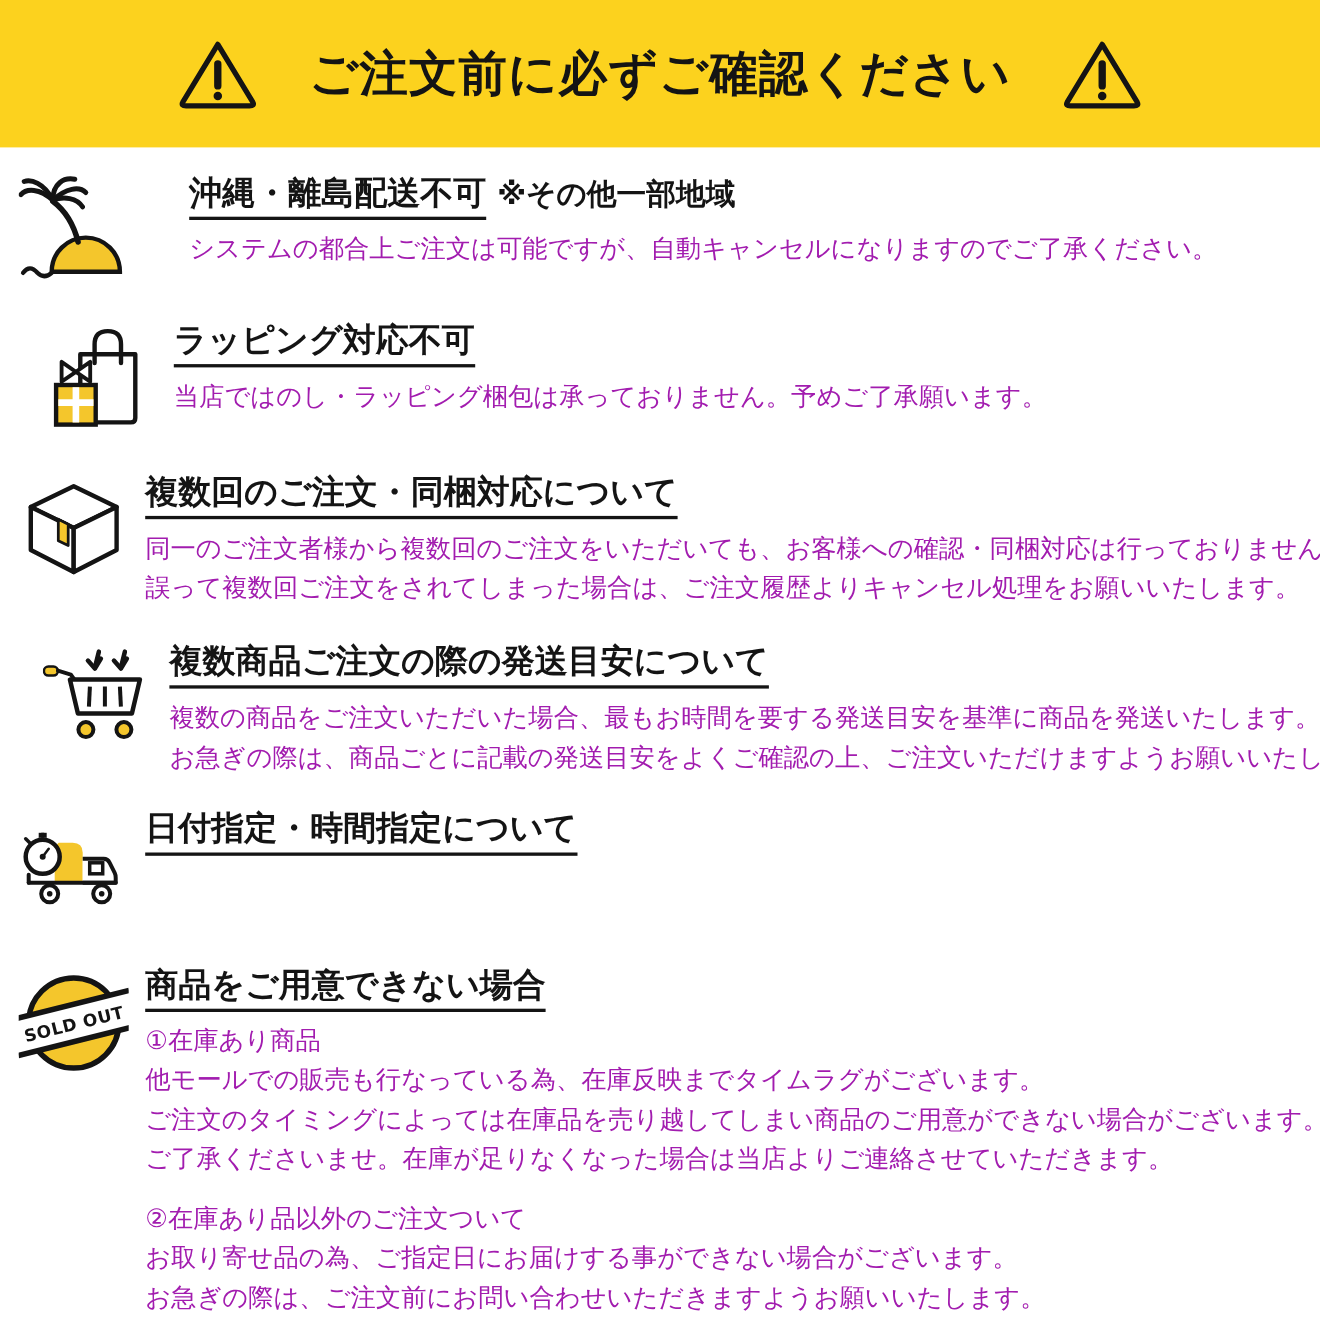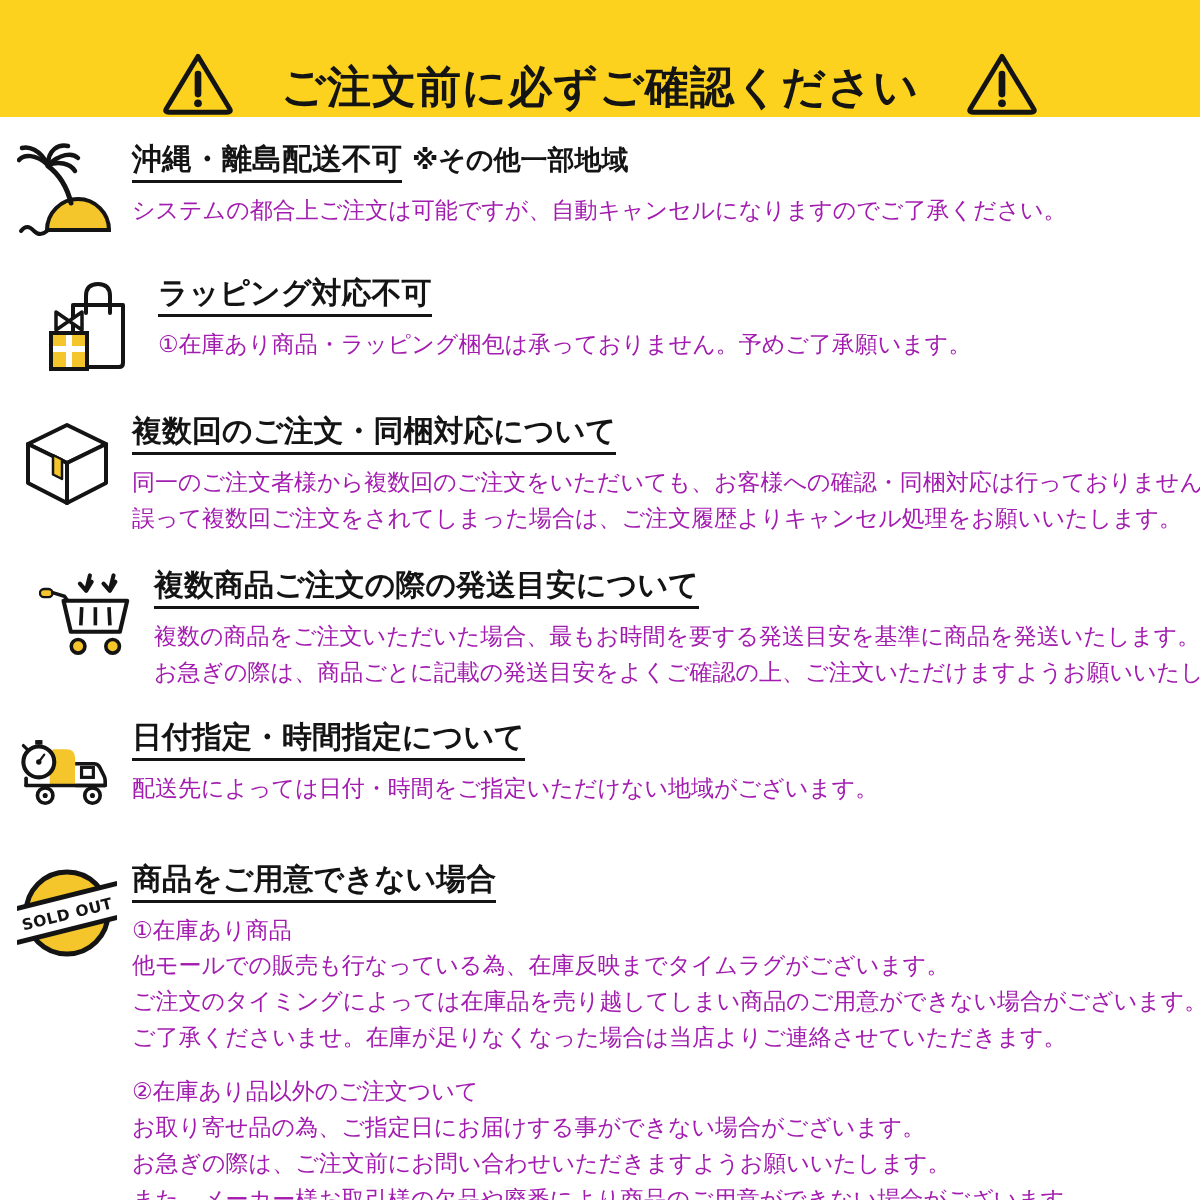--- a/index.html
+++ b/index.html
@@ -3,31 +3,31 @@
 <meta charset="utf-8">
 <style>
   * { box-sizing: border-box; }
   html,body { margin:0; padding:0; }
   body {
     width:1200px; height:1200px; background:#ffffff;
     font-family:"DejaVu Sans", sans-serif;
     color:#141414;
   }
   .banner {
-    height:117px; background:#FCD21E;
-    display:flex; align-items:flex-end; justify-content:center; gap:46px;
+    height:134px; background:#FCD21E;
+    display:flex; align-items:center; justify-content:center; gap:46px;
   }
   .banner-title {
     font-size:44px; font-weight:800; color:#141414; letter-spacing:1px;
     white-space:nowrap;
   }
   .warn-svg { width:74px; height:68px; display:block; }
 
   .section { display:flex; align-items:flex-start; padding-left:14px; }
-  .s1 { margin-top:24px; }
+  .s1 { margin-top:24px;gap:40px; }
   .s2 { margin-top:32px;padding-left:40px; }
   .s3 { margin-top:36px; }
   .s4 { margin-top:30px;margin-left:22px; }
   .s5 { margin-top:28px; }
   .s6 { margin-top:40px; }
 
   .icon-cell { width:106px; flex-shrink:0; display:flex; justify-content:center; padding-top:2px; }
   .icon-cell svg { width:100px; height:100px; display:block; }
   .content { margin-left:12px; min-width:0; }
 
@@ -96,21 +96,21 @@
         <rect x="8" y="56" width="36" height="36" fill="#F4C62C" stroke="#141414" stroke-width="4"></rect>
         <line x1="26" y1="58" x2="26" y2="90" stroke="#ffffff" stroke-width="6"></line>
         <line x1="10" y1="72" x2="42" y2="72" stroke="#ffffff" stroke-width="6"></line>
       </svg>
     </div>
     <div class="content">
       <h2 class="sec-title-row">
         <span class="u">ラッピング対応不可</span>
       </h2>
       <div class="body-block">
-        <p class="line">①在庫あり商品・ラッピング梱包は承っておりません。予めご了承願います。</p>
+        <p class="line">当店ではのし・ラッピング梱包は承っておりません。予めご了承願います。</p>
       </div>
     </div>
   </section>
 
   <section class="section s3">
     <div class="icon-cell">
       <svg viewBox="0 0 100 100">
         <path d="M50 10 L89 29 L50 48 L11 29 Z" fill="#ffffff" stroke="#141414" stroke-width="4" stroke-linejoin="round"></path>
         <path d="M11 29 L11 68 L50 88 L50 48 Z" fill="#ffffff" stroke="#141414" stroke-width="4" stroke-linejoin="round"></path>
         <path d="M89 29 L89 68 L50 88 L50 48 Z" fill="#ffffff" stroke="#141414" stroke-width="4" stroke-linejoin="round"></path>
@@ -173,23 +173,20 @@
         <line x1="24" y1="21" x2="24" y2="16" stroke="#141414" stroke-width="3"></line>
         <line x1="11" y1="26" x2="7" y2="22" stroke="#141414" stroke-width="3.5" stroke-linecap="round"></line>
         <circle cx="24" cy="40" r="3" fill="#141414"></circle>
         <line x1="24" y1="40" x2="30" y2="32" stroke="#141414" stroke-width="2.5" stroke-linecap="round"></line>
       </svg>
     </div>
     <div class="content">
       <h2 class="sec-title-row">
         <span class="u">日付指定・時間指定について</span>
       </h2>
-      <div class="body-block">
-        <p class="line">配送先によっては日付・時間をご指定いただけない地域がございます。</p>
-      </div>
     </div>
   </section>
 
   <section class="section s6">
     <div class="icon-cell">
       <svg viewBox="0 0 100 100">
         <circle cx="50" cy="50" r="41" fill="#F4C62C" stroke="#141414" stroke-width="5"></circle>
         <g transform="rotate(-14 50 50)">
           <rect x="-6" y="33.5" width="112" height="33" fill="#ffffff"></rect>
           <line x1="-6" y1="33.5" x2="106" y2="33.5" stroke="#141414" stroke-width="5"></line>

